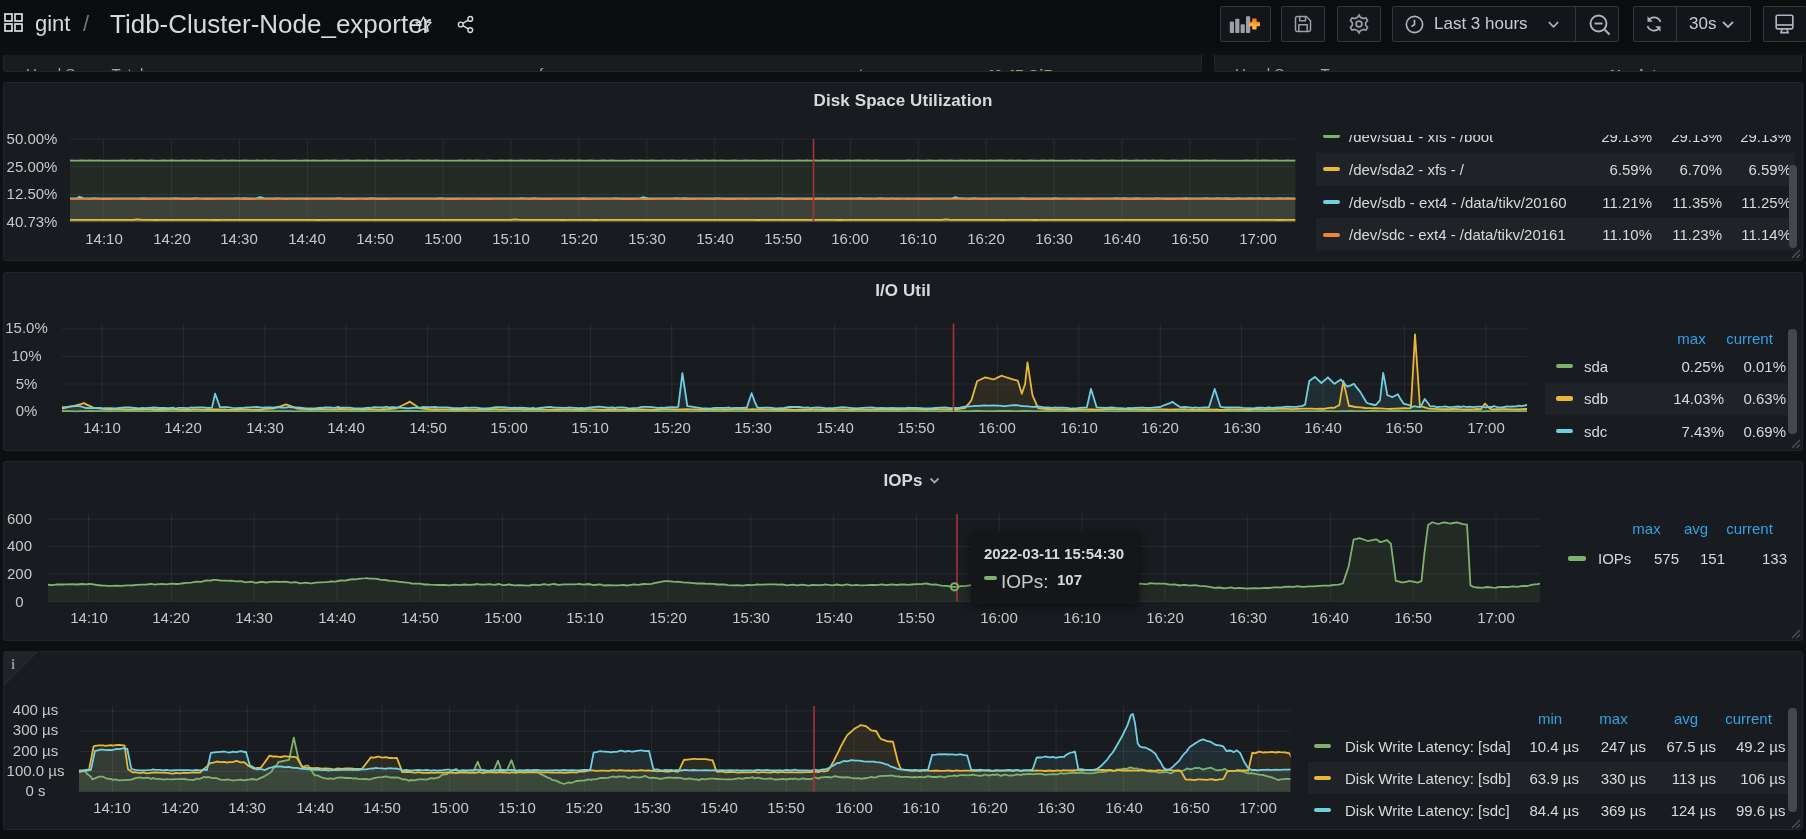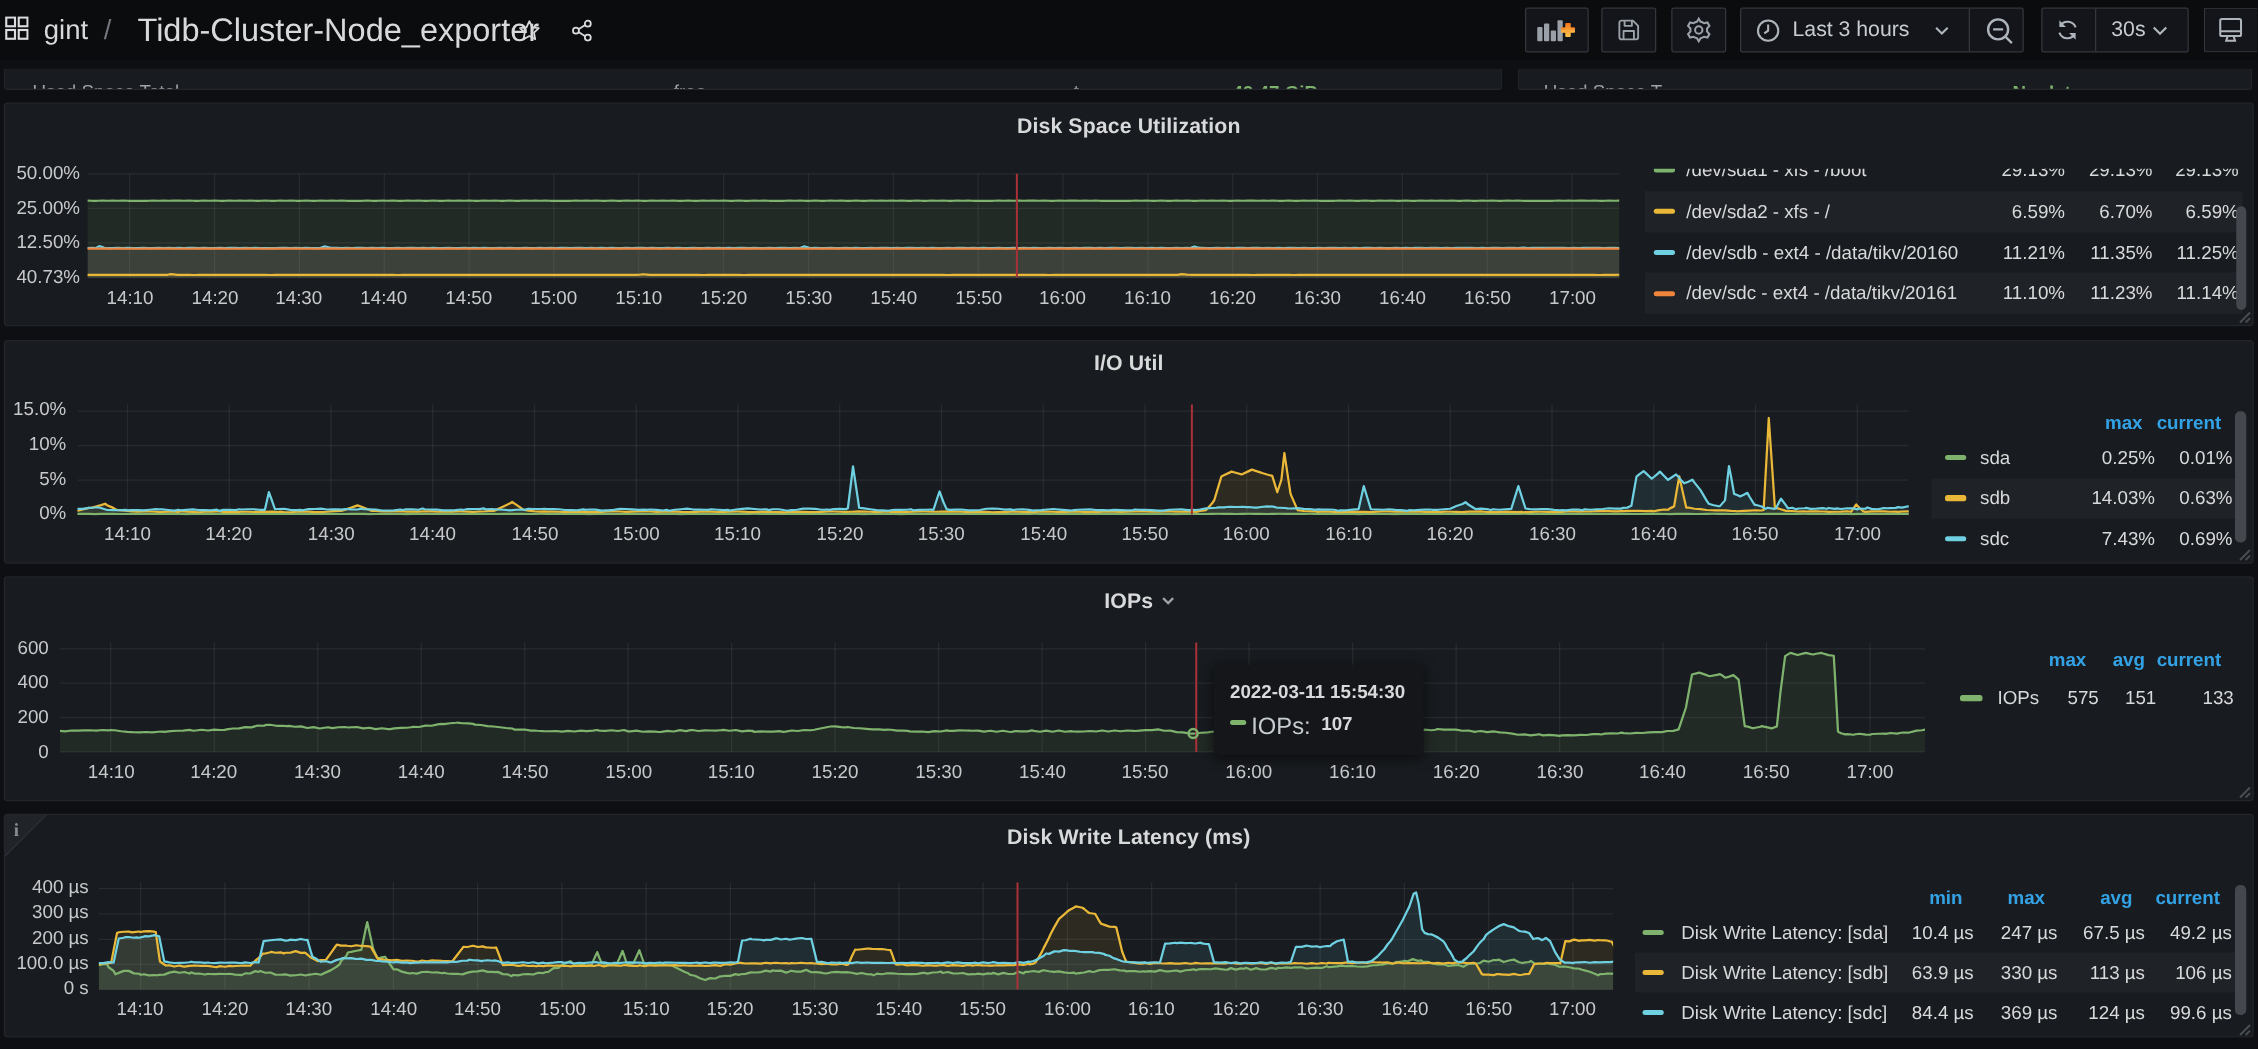--- a/index.html
+++ b/index.html
@@ -2,25 +2,25 @@
 <html><head><meta charset="utf-8"><style>
 *{margin:0;padding:0;box-sizing:border-box}
 html,body{width:1806px;height:839px;overflow:hidden;background:#0e0f12;
  font-family:"Liberation Sans",sans-serif;}
 #page{position:relative;width:1806px;height:839px;background:#0e0f12}
 .abs{position:absolute}
 .panel{position:absolute;background:#181b1f;border:1px solid #23252b;border-radius:3px}
 .ptitle{position:absolute;width:100%;text-align:center;color:#d8d9da;
  font-size:17px;font-weight:700;letter-spacing:.1px;line-height:21px}
 .axl{position:absolute;color:#c7c8ca;font-size:15px;line-height:16px;white-space:nowrap}
-.axr{text-align:right}
+.axr{text-align:center}
 .axc{transform:translateX(-50%)}
 .leg{position:absolute;font-size:15px;line-height:17px;color:#d8d9da;white-space:nowrap}
 .legv{position:absolute;font-size:15px;line-height:17px;color:#d8d9da;text-align:right;white-space:nowrap}
-.legh{position:absolute;font-size:15px;font-weight:700;color:#33a2e5;text-align:right;white-space:nowrap}
+.legh{position:absolute;font-size:15px;font-weight:400;color:#33a2e5;text-align:center;white-space:nowrap}
 .sw{position:absolute;border-radius:2px}
 .band{position:absolute;background:rgba(255,255,255,0.032)}
 .sbar{position:absolute;width:8.5px;border-radius:4px;background:#45474e}
 .tbtn{position:absolute;top:6px;height:36px;background:#14151a;border:1px solid #34363d;border-radius:2px}
 .tbtxt{color:#c7ccd1;font-size:17px;line-height:20px}
 svg{position:absolute;left:0;top:0}
 </style></head><body>
 <div id="page">
 <div class="abs" style="left:0;top:0;width:1806px;height:48px;background:#0b0c0e"></div>
     <svg class="abs" style="left:4px;top:13px" width="19" height="19" viewBox="0 0 19 19">
@@ -424,21 +424,20 @@
         <path d="M75.8 121.2 L79.8 120.4 L82.5 120.2 L83.9 122.8 L87.9 125.7 L89.3 128.4 L92.0 127.3 L96.0 125.7 L100.1 125.7 L104.1 127.7 L108.2 128.0 L109.5 128.8 L112.2 128.4 L116.2 129.3 L120.3 129.1 L123.0 129.2 L124.3 128.9 L128.4 128.7 L132.4 127.1 L136.5 126.3 L140.5 127.2 L144.5 126.6 L148.6 127.8 L149.9 126.9 L152.6 127.8 L156.7 127.8 L160.7 128.6 L163.4 128.1 L164.8 128.2 L168.8 128.3 L172.9 128.1 L176.9 128.2 L180.9 128.0 L185.0 128.7 L189.0 128.9 L190.4 129.1 L193.1 127.7 L197.1 127.8 L201.2 125.9 L203.9 126.5 L205.2 125.8 L209.3 127.2 L213.3 127.0 L217.3 128.7 L221.4 128.8 L225.4 128.5 L229.5 129.5 L230.8 129.3 L233.5 129.2 L237.6 128.6 L241.6 129.4 L244.3 128.6 L245.6 128.6 L249.7 128.0 L253.7 128.8 L257.8 126.9 L261.8 125.1 L265.9 122.6 L268.6 120.6 L269.9 117.8 L274.0 113.9 L275.3 111.0 L278.0 110.5 L282.0 109.6 L286.1 108.9 L290.1 89.6 L290.8 86.7 L294.2 102.1 L295.5 108.0 L298.2 113.7 L299.6 115.9 L302.3 114.9 L305.0 114.4 L306.3 116.3 L310.4 122.4 L311.7 124.4 L314.4 124.4 L318.4 126.3 L322.5 127.3 L325.2 127.8 L326.5 127.4 L330.6 127.9 L334.6 126.6 L338.7 126.4 L342.7 127.0 L346.7 126.9 L350.8 127.6 L352.1 127.2 L354.8 127.8 L358.9 128.1 L362.9 128.0 L365.6 128.4 L367.0 128.5 L371.0 127.1 L375.1 126.3 L379.1 126.1 L383.1 125.3 L387.2 126.5 L391.2 126.4 L392.6 126.7 L395.3 126.5 L399.3 128.3 L403.4 128.5 L406.1 129.9 L407.4 129.0 L411.5 129.3 L415.5 128.4 L419.5 128.3 L423.6 128.6 L427.6 127.2 L431.7 127.5 L433.0 126.8 L435.7 126.5 L439.8 123.5 L443.8 123.3 L446.5 120.9 L447.8 120.6 L451.9 118.6 L453.2 117.9 L455.9 120.0 L460.0 119.7 L464.0 121.1 L468.1 121.6 L470.1 121.3 L472.1 116.5 L474.8 110.7 L476.2 114.6 L478.2 119.1 L480.2 119.9 L483.6 120.2 L484.2 120.1 L488.3 120.9 L490.3 120.3 L492.3 116.2 L495.0 109.7 L496.4 113.6 L498.4 120.0 L500.4 120.3 L503.8 119.5 L504.5 117.9 L508.5 109.2 L512.6 120.8 L516.6 119.7 L520.6 120.2 L524.7 120.4 L528.7 120.6 L532.8 121.2 L534.1 121.0 L536.8 122.6 L540.9 124.6 L544.9 126.6 L547.6 127.6 L548.9 128.8 L553.0 129.6 L557.0 131.6 L561.1 133.0 L565.1 131.5 L569.2 131.8 L573.2 130.0 L574.6 130.0 L577.3 129.6 L581.3 129.7 L585.3 128.3 L588.0 128.9 L589.4 128.4 L593.4 128.1 L597.5 126.9 L601.5 127.0 L605.6 126.7 L609.6 125.5 L613.7 126.3 L615.0 125.3 L617.7 125.7 L621.7 125.5 L625.8 127.1 L628.5 126.2 L629.8 125.6 L633.9 126.3 L637.9 126.3 L642.0 124.9 L646.0 126.8 L650.0 126.7 L654.1 127.1 L655.4 127.5 L658.1 127.8 L662.2 126.8 L666.2 126.5 L668.9 126.7 L670.3 126.9 L674.3 126.7 L678.4 127.2 L682.4 128.1 L686.4 127.4 L690.5 128.4 L694.5 128.5 L695.9 129.3 L698.6 127.9 L702.6 128.4 L706.7 127.6 L709.4 127.7 L710.7 127.7 L714.8 128.0 L718.8 128.2 L722.8 128.3 L726.9 128.3 L730.9 128.1 L735.0 127.3 L736.3 127.2 L739.0 127.9 L743.1 127.0 L747.1 126.8 L749.8 126.2 L751.1 127.4 L755.2 126.6 L759.2 127.7 L763.3 127.8 L767.3 127.4 L771.4 128.5 L775.4 128.3 L776.8 128.4 L779.5 127.9 L783.5 128.5 L787.5 127.7 L790.2 128.0 L791.6 127.3 L795.6 128.5 L799.7 127.3 L803.7 128.2 L807.8 128.2 L811.8 126.4 L815.9 127.7 L817.2 126.4 L819.9 126.4 L823.9 125.8 L828.0 126.5 L830.7 125.5 L832.0 125.2 L836.1 126.0 L840.1 126.5 L844.2 126.1 L848.2 126.9 L852.2 127.4 L856.3 127.1 L857.6 127.9 L860.3 127.5 L864.4 127.0 L868.4 125.9 L871.1 126.6 L872.5 126.4 L876.5 125.1 L880.6 124.8 L884.6 124.8 L888.6 124.4 L892.7 125.3 L896.7 125.5 L898.1 126.1 L900.8 125.8 L904.8 125.9 L908.9 126.4 L911.6 126.0 L912.9 126.3 L917.0 125.9 L921.0 126.3 L925.0 125.1 L929.1 126.0 L933.1 126.0 L937.2 125.5 L938.5 125.5 L941.2 126.3 L945.3 125.2 L949.3 124.9 L952.0 124.4 L953.3 125.1 L957.4 124.2 L961.4 124.2 L965.5 124.4 L969.5 123.7 L973.6 124.3 L977.6 124.8 L979.0 124.7 L981.7 123.5 L985.7 124.7 L989.7 123.7 L992.4 124.0 L993.8 123.2 L997.8 124.8 L1001.9 123.5 L1005.9 124.6 L1010.0 124.5 L1014.0 123.3 L1018.1 124.1 L1019.4 123.2 L1022.1 123.4 L1026.1 122.9 L1030.2 123.3 L1032.9 122.8 L1034.2 122.9 L1038.3 122.8 L1042.3 123.8 L1046.4 123.4 L1050.4 123.1 L1054.4 123.4 L1058.5 122.0 L1059.8 122.7 L1062.5 122.5 L1066.6 122.1 L1070.6 121.5 L1073.3 122.0 L1074.7 121.9 L1078.7 121.8 L1082.8 122.2 L1086.8 122.4 L1090.8 122.1 L1094.9 121.2 L1098.9 121.1 L1100.3 120.8 L1103.0 120.7 L1107.0 119.5 L1111.1 120.1 L1113.8 118.5 L1115.1 118.7 L1119.2 118.1 L1120.5 117.6 L1123.2 118.0 L1127.2 116.3 L1131.3 117.7 L1134.0 117.3 L1135.3 118.4 L1139.4 118.5 L1140.7 119.1 L1143.4 119.9 L1147.5 120.6 L1151.5 120.4 L1154.2 121.2 L1155.5 121.7 L1159.6 121.3 L1163.6 121.0 L1167.7 122.4 L1171.7 120.1 L1175.8 120.0 L1179.8 119.6 L1181.2 119.2 L1183.9 117.5 L1187.9 118.4 L1191.9 117.0 L1194.6 117.1 L1196.0 116.7 L1200.0 118.6 L1201.4 118.2 L1204.1 117.4 L1208.1 116.7 L1212.2 118.8 L1214.9 119.4 L1216.2 119.1 L1220.3 118.6 L1221.6 117.7 L1224.3 119.6 L1228.3 119.9 L1232.4 120.1 L1235.1 119.5 L1236.4 120.2 L1240.5 120.7 L1241.8 121.2 L1244.5 122.4 L1248.6 122.2 L1252.6 122.8 L1255.3 123.5 L1256.6 123.7 L1260.7 124.0 L1262.0 124.6 L1264.7 125.3 L1268.8 126.4 L1272.8 128.0 L1275.5 129.2 L1276.9 128.3 L1280.9 128.2 L1282.3 127.9 L1285.0 127.8 L1289.0 128.2 L1293.0 129.4" fill="none" stroke="#7EB26D" stroke-width="1.8" stroke-linejoin="round"></path>
         <path d="M75.8 120.8 L79.8 119.7 L83.9 119.6 L85.9 119.3 L87.9 109.1 L90.6 95.5 L92.0 94.8 L96.0 94.4 L100.1 94.3 L102.8 94.9 L104.1 94.7 L108.2 94.2 L109.5 94.6 L112.2 94.1 L116.2 93.9 L120.3 94.3 L121.6 94.6 L124.3 113.8 L125.0 118.2 L128.4 120.6 L129.7 121.4 L132.4 121.2 L136.5 122.2 L140.5 121.4 L143.2 122.1 L144.5 122.3 L148.6 121.7 L152.6 121.4 L156.7 121.6 L160.7 121.6 L164.8 121.9 L168.8 122.6 L170.2 122.7 L172.9 121.9 L176.9 122.4 L180.9 121.7 L183.6 122.0 L185.0 121.8 L189.0 121.6 L193.1 121.4 L197.1 121.6 L201.2 117.6 L205.2 114.4 L207.2 111.9 L209.3 111.8 L213.3 110.8 L214.0 110.5 L217.3 111.2 L221.4 110.9 L224.1 111.7 L225.4 111.2 L229.5 111.1 L233.5 109.9 L234.2 110.1 L237.6 111.3 L240.9 111.1 L241.6 111.5 L245.6 115.0 L247.7 116.0 L249.7 117.1 L251.0 117.9 L253.7 117.0 L257.8 116.8 L261.8 111.3 L265.9 105.4 L266.5 104.7 L269.9 105.5 L274.0 105.5 L274.6 105.6 L278.0 106.0 L282.0 105.2 L284.7 105.6 L286.1 105.7 L290.1 105.9 L293.5 106.3 L294.2 107.3 L298.2 114.4 L299.6 116.4 L302.3 116.3 L305.0 117.1 L306.3 116.9 L310.4 117.2 L314.4 116.8 L318.4 117.7 L322.5 117.4 L326.5 117.6 L330.6 118.3 L331.9 118.2 L334.6 117.4 L338.7 118.0 L342.7 117.3 L345.4 117.5 L346.7 117.4 L350.8 117.7 L354.8 117.8 L358.9 118.0 L362.9 112.8 L367.0 107.5 L367.6 106.5 L371.0 106.6 L375.1 105.6 L375.7 105.6 L379.1 106.6 L383.1 106.1 L385.8 106.9 L387.2 107.0 L391.2 107.2 L393.9 107.0 L395.3 110.4 L399.3 121.1 L403.4 120.9 L407.4 121.0 L411.5 121.7 L412.8 121.7 L415.5 121.1 L419.5 121.8 L423.6 121.7 L426.3 122.0 L427.6 121.5 L431.7 121.9 L435.7 121.3 L439.8 121.6 L443.8 121.4 L447.8 121.7 L451.9 121.8 L453.2 122.1 L455.9 121.7 L460.0 121.7 L464.0 121.5 L466.7 121.8 L468.1 121.3 L472.1 121.8 L476.2 121.0 L480.2 122.1 L484.2 121.2 L488.3 121.4 L492.3 121.5 L493.7 121.6 L496.4 121.0 L500.4 121.5 L504.5 121.7 L507.2 121.8 L508.5 121.2 L512.6 121.9 L516.6 121.2 L520.6 121.5 L524.7 121.4 L528.7 121.2 L532.8 121.4 L534.1 121.3 L536.8 121.1 L540.9 121.5 L544.9 121.2 L547.6 121.6 L548.9 121.5 L553.0 121.6 L557.0 121.3 L561.1 121.8 L565.1 121.5 L569.2 121.1 L573.2 121.7 L574.6 121.2 L577.3 120.3 L581.3 120.7 L585.3 119.7 L588.0 119.3 L589.4 119.3 L593.4 119.8 L597.5 119.6 L601.5 119.7 L605.6 119.9 L609.6 119.2 L613.7 119.7 L615.0 119.4 L617.7 119.2 L621.7 119.6 L625.8 119.5 L628.5 119.8 L629.8 119.5 L633.9 119.6 L637.9 119.2 L642.0 119.6 L646.0 119.5 L648.7 119.8 L650.0 119.7 L654.1 120.3 L658.1 119.9 L662.2 120.5 L666.2 120.6 L670.3 119.9 L674.3 120.9 L675.7 120.5 L678.4 114.2 L681.1 108.7 L682.4 108.8 L686.4 108.4 L690.5 107.9 L692.5 107.9 L694.5 108.1 L698.6 108.2 L702.6 108.2 L706.7 108.8 L709.4 109.1 L710.7 112.4 L713.4 120.3 L714.8 120.8 L718.8 120.4 L722.8 121.3 L726.9 121.0 L730.9 121.1 L735.0 121.6 L736.3 121.5 L739.0 121.1 L743.1 121.4 L747.1 121.4 L749.8 121.1 L751.1 120.9 L755.2 121.7 L759.2 121.1 L763.3 121.3 L767.3 121.7 L771.4 120.9 L775.4 121.5 L776.8 121.2 L779.5 121.1 L783.5 121.3 L787.5 121.4 L790.2 121.4 L791.6 121.4 L795.6 121.3 L799.7 121.3 L803.7 121.1 L807.8 121.2 L811.8 120.5 L815.9 121.0 L819.9 120.0 L820.6 120.5 L823.9 119.9 L825.3 119.1 L828.0 114.9 L830.7 110.1 L832.0 107.3 L836.1 99.4 L837.4 96.4 L840.1 91.3 L844.2 84.1 L848.2 80.7 L850.9 78.2 L852.2 77.2 L856.3 75.0 L857.6 74.1 L860.3 74.6 L863.0 75.2 L864.4 76.2 L867.8 79.1 L868.4 79.4 L872.5 80.0 L873.1 80.0 L876.5 86.0 L877.9 88.0 L880.6 88.9 L884.6 90.3 L888.6 90.5 L890.0 90.9 L892.7 101.8 L894.7 110.2 L896.7 115.3 L898.1 118.4 L900.8 118.7 L904.8 119.3 L908.9 119.9 L911.6 119.8 L912.9 119.3 L917.0 120.2 L921.0 119.3 L925.0 119.6 L929.1 119.8 L933.1 119.5 L937.2 119.9 L938.5 119.9 L941.2 119.9 L945.3 119.4 L949.3 120.0 L952.0 119.7 L953.3 119.3 L957.4 119.8 L961.4 119.7 L965.5 119.7 L969.5 119.8 L973.6 119.5 L977.6 119.8 L979.0 119.3 L981.7 119.4 L985.7 119.8 L989.7 119.8 L992.4 119.5 L993.8 119.5 L997.8 119.9 L1001.9 119.6 L1005.9 119.3 L1010.0 120.1 L1014.0 119.2 L1018.1 120.1 L1019.4 119.6 L1022.1 119.6 L1026.1 119.6 L1030.2 119.8 L1032.9 119.4 L1034.2 119.5 L1038.3 119.6 L1042.3 120.0 L1046.4 119.5 L1050.4 120.0 L1054.4 119.4 L1058.5 119.8 L1059.8 119.2 L1062.5 119.4 L1066.6 119.5 L1070.6 119.5 L1073.3 119.1 L1074.7 119.1 L1078.7 119.6 L1082.8 119.1 L1086.8 119.1 L1090.8 119.4 L1094.9 118.6 L1098.9 119.0 L1100.3 118.8 L1103.0 119.1 L1107.0 118.8 L1111.1 119.8 L1113.8 119.4 L1115.1 119.0 L1119.2 119.6 L1123.2 119.5 L1127.2 119.5 L1131.3 119.6 L1135.3 119.5 L1139.4 119.3 L1140.7 119.2 L1143.4 119.6 L1147.5 119.3 L1151.5 119.9 L1154.2 119.4 L1155.5 119.2 L1159.6 119.7 L1160.9 119.1 L1163.6 119.1 L1167.7 119.1 L1171.7 119.6 L1175.8 119.2 L1177.8 120.0 L1179.8 123.5 L1182.5 128.3 L1183.9 128.7 L1187.9 128.7 L1191.9 129.1 L1194.6 128.3 L1196.0 128.3 L1200.0 128.7 L1201.4 128.7 L1204.1 128.9 L1208.1 128.1 L1212.2 129.0 L1214.9 128.8 L1216.2 128.4 L1220.3 128.1 L1224.3 120.4 L1228.3 119.8 L1232.4 119.7 L1235.1 119.2 L1236.4 119.5 L1240.5 119.5 L1244.5 119.5 L1245.2 119.8 L1248.6 104.8 L1249.2 101.9 L1252.6 102.1 L1255.3 100.9 L1256.6 100.7 L1260.7 101.7 L1262.0 101.2 L1264.7 101.3 L1268.8 100.9 L1272.8 101.5 L1275.5 101.0 L1276.9 101.2 L1280.9 101.3 L1282.3 101.4 L1285.0 102.1 L1286.3 102.2 L1289.0 107.4 L1289.7 109.3 L1293.0 110.6" fill="none" stroke="#EAB839" stroke-width="1.8" stroke-linejoin="round"></path>
         <path d="M75.8 119.5 L79.8 119.5 L83.9 118.7 L87.9 119.1 L92.0 99.8 L96.0 99.2 L97.4 98.6 L100.1 98.6 L104.1 99.2 L106.1 98.9 L108.2 99.2 L112.2 98.3 L112.9 97.9 L116.2 98.1 L119.6 97.3 L120.3 97.1 L124.3 98.0 L128.4 118.1 L132.4 118.9 L136.5 119.4 L140.5 119.3 L144.5 119.2 L148.6 118.8 L149.9 118.4 L152.6 118.9 L156.7 118.8 L160.7 119.3 L163.4 119.0 L164.8 119.2 L168.8 119.5 L172.9 119.1 L176.9 119.2 L180.9 119.1 L185.0 119.1 L189.0 119.4 L190.4 119.5 L193.1 118.9 L197.1 119.4 L201.2 118.7 L203.9 119.0 L205.2 113.5 L207.9 101.9 L209.3 101.7 L213.3 101.2 L217.3 100.8 L221.4 100.5 L225.4 101.5 L227.4 101.3 L229.5 100.7 L233.5 101.1 L237.6 100.2 L241.6 101.0 L243.0 100.9 L245.6 110.1 L247.0 114.5 L249.7 115.8 L252.4 117.7 L253.7 118.4 L257.8 118.0 L261.1 118.9 L261.8 119.0 L265.9 117.1 L269.9 116.0 L271.3 115.4 L274.0 115.7 L278.0 115.5 L281.4 116.1 L282.0 116.2 L286.1 115.9 L290.1 116.9 L291.5 116.9 L294.2 116.9 L298.2 117.8 L301.6 117.7 L302.3 118.2 L306.3 118.3 L310.4 118.8 L311.7 118.9 L314.4 118.5 L318.4 119.1 L322.5 118.9 L325.2 119.5 L326.5 119.3 L330.6 119.1 L334.6 119.0 L338.7 118.8 L342.7 118.8 L346.7 118.9 L350.8 119.0 L352.1 118.7 L354.8 119.0 L358.9 118.4 L362.9 118.4 L364.3 118.1 L367.0 117.6 L371.0 117.5 L372.4 116.8 L375.1 117.1 L379.1 117.3 L382.5 117.9 L383.1 117.6 L387.2 117.2 L391.2 117.6 L392.6 117.3 L395.3 117.8 L398.0 119.0 L399.3 119.3 L403.4 118.9 L406.1 119.4 L407.4 119.3 L411.5 119.2 L415.5 118.8 L419.5 119.4 L423.6 118.8 L427.6 119.7 L431.7 119.1 L433.0 119.6 L435.7 119.4 L439.8 119.1 L443.8 118.7 L446.5 118.7 L447.8 119.3 L451.9 118.8 L455.9 119.8 L460.0 119.2 L464.0 119.4 L468.1 119.1 L472.1 118.8 L473.5 118.7 L476.2 119.2 L480.2 118.9 L484.2 119.7 L486.9 119.4 L488.3 119.2 L492.3 119.5 L496.4 119.0 L500.4 118.9 L504.5 119.1 L508.5 119.0 L512.6 119.5 L513.9 119.7 L516.6 119.2 L520.6 119.4 L524.7 119.0 L527.4 119.4 L528.7 119.1 L532.8 119.0 L536.8 119.2 L540.9 119.3 L544.9 119.3 L548.9 119.5 L553.0 119.2 L554.3 119.1 L557.0 119.5 L561.1 119.0 L565.1 119.5 L567.8 119.1 L569.2 119.1 L573.2 119.3 L577.3 119.2 L581.3 118.9 L585.3 119.0 L587.4 118.4 L589.4 107.8 L590.7 101.4 L593.4 101.2 L597.5 100.0 L598.1 100.4 L601.5 100.6 L605.6 100.8 L608.3 101.3 L609.6 100.8 L613.7 100.9 L617.7 99.7 L618.4 99.6 L621.7 100.6 L625.8 100.0 L628.5 100.7 L629.8 100.6 L633.9 99.9 L637.9 99.4 L638.6 99.4 L642.0 100.2 L646.0 100.0 L650.0 116.3 L650.7 118.7 L654.1 118.4 L658.1 119.3 L658.8 119.6 L662.2 119.0 L666.2 119.2 L668.9 119.0 L670.3 119.5 L674.3 119.1 L678.4 119.5 L682.4 118.8 L686.4 119.3 L690.5 119.0 L694.5 119.3 L695.9 119.3 L698.6 119.3 L702.6 119.2 L706.7 119.4 L709.4 119.3 L710.7 119.2 L714.8 119.4 L718.8 119.2 L722.8 119.4 L726.9 119.1 L730.9 119.3 L735.0 119.2 L736.3 119.6 L739.0 119.4 L743.1 119.4 L747.1 119.3 L749.8 119.6 L751.1 119.5 L755.2 118.9 L759.2 119.4 L763.3 118.9 L767.3 119.5 L771.4 119.4 L775.4 119.4 L776.8 119.1 L779.5 119.6 L783.5 118.9 L787.5 119.5 L790.2 119.0 L791.6 118.7 L795.6 119.5 L799.7 119.3 L803.7 119.4 L807.8 119.6 L811.8 118.7 L815.9 119.3 L819.9 118.3 L820.6 118.6 L823.9 117.8 L827.3 116.3 L828.0 115.8 L832.0 113.6 L834.0 111.8 L836.1 112.1 L840.1 110.3 L840.8 110.0 L844.2 110.3 L848.2 109.1 L850.9 109.3 L852.2 109.6 L856.3 109.6 L860.3 110.3 L861.0 110.4 L864.4 110.7 L868.4 110.6 L871.1 110.6 L872.5 111.2 L876.5 111.3 L880.6 112.3 L881.2 112.9 L884.6 113.6 L888.0 115.7 L888.6 115.7 L892.7 117.2 L894.7 118.0 L896.7 118.3 L900.8 118.7 L904.8 118.9 L908.9 119.1 L912.9 118.9 L914.9 119.3 L917.0 119.1 L921.0 118.8 L925.0 119.0 L929.1 103.9 L933.1 103.7 L937.2 103.2 L938.5 103.5 L941.2 103.1 L945.3 103.5 L948.6 103.4 L949.3 103.3 L953.3 103.8 L957.4 103.1 L958.7 103.7 L961.4 104.2 L964.1 104.3 L965.5 109.1 L968.2 118.9 L969.5 118.8 L973.6 119.1 L977.6 118.7 L979.0 119.0 L981.7 119.5 L985.7 118.9 L989.7 119.8 L992.4 119.3 L993.8 119.3 L997.8 119.4 L1001.9 119.4 L1005.9 118.8 L1010.0 119.5 L1014.0 118.8 L1018.1 119.8 L1019.4 119.4 L1022.1 119.1 L1026.1 119.2 L1029.5 118.7 L1030.2 116.9 L1033.6 106.8 L1034.2 106.4 L1038.3 106.5 L1042.3 105.5 L1043.0 105.6 L1046.4 106.3 L1050.4 106.0 L1053.1 106.8 L1054.4 106.4 L1058.5 105.8 L1061.2 105.8 L1062.5 104.4 L1066.6 102.0 L1070.6 101.0 L1072.0 100.7 L1074.7 114.7 L1075.3 118.5 L1078.7 118.2 L1082.8 119.1 L1083.4 119.1 L1086.8 118.8 L1090.8 118.7 L1093.5 118.1 L1094.9 117.4 L1098.9 114.2 L1103.0 109.8 L1104.3 108.6 L1107.0 104.6 L1109.7 101.5 L1111.1 99.2 L1115.1 92.2 L1119.2 85.0 L1120.5 82.3 L1123.2 76.8 L1124.5 74.2 L1127.2 66.1 L1127.9 64.0 L1129.9 63.0 L1131.3 69.0 L1132.0 72.2 L1134.7 92.3 L1135.3 93.3 L1136.7 95.3 L1139.4 96.3 L1142.1 96.5 L1143.4 97.0 L1147.5 99.1 L1151.5 101.9 L1152.9 103.6 L1155.5 108.4 L1156.9 110.1 L1159.6 114.9 L1160.3 116.5 L1163.6 118.7 L1167.0 118.2 L1167.7 117.4 L1170.4 115.4 L1171.7 113.9 L1173.7 112.1 L1175.8 110.2 L1177.8 107.3 L1179.8 104.5 L1181.8 102.2 L1183.9 100.3 L1185.9 96.9 L1187.9 95.3 L1190.6 93.4 L1191.9 92.5 L1195.3 90.4 L1196.0 89.9 L1200.0 88.3 L1204.1 90.0 L1204.8 90.1 L1208.1 90.9 L1209.5 91.9 L1212.2 93.7 L1213.5 94.0 L1216.2 94.3 L1216.9 94.3 L1220.3 95.4 L1223.6 100.2 L1224.3 100.0 L1227.0 99.5 L1228.3 99.8 L1230.4 101.1 L1232.4 100.2 L1233.7 99.3 L1236.4 101.4 L1237.1 101.9 L1240.5 109.4 L1241.1 110.7 L1244.5 116.1 L1245.2 116.9 L1248.6 119.0 L1252.6 119.0 L1255.3 119.5 L1256.6 119.0 L1260.7 118.8 L1262.0 118.8 L1264.7 118.6 L1268.8 119.2 L1272.8 118.7 L1275.5 118.9 L1276.9 118.9 L1280.9 118.7 L1282.3 118.7 L1285.0 118.7 L1289.0 118.2 L1293.0 118.7" fill="none" stroke="#6ED0E0" stroke-width="1.8" stroke-linejoin="round"></path>
       </g>
       <line x1="811" y1="55.0" x2="811" y2="140.5" stroke="#a93138" stroke-width="1.6"></line>
       <g stroke="#4a4e54" stroke-width="1.5">
         <line x1="1789" y1="177" x2="1797" y2="169"></line>
         <line x1="1793.5" y1="177" x2="1797" y2="173.5"></line>
       </g>
     </svg>
-    <div class="ptitle" style="left:3px;top:658.5px;width:1800px">Disk Write Latency (ms)</div>
     <div class="axl axr" style="left:0px;top:702px;width:71px">400 µs</div>
     <div class="axl axr" style="left:0px;top:722px;width:71px">300 µs</div>
     <div class="axl axr" style="left:0px;top:743px;width:71px">200 µs</div>
     <div class="axl axr" style="left:0px;top:763px;width:71px">100.0 µs</div>
     <div class="axl axr" style="left:0px;top:783px;width:71px">0 s</div>
     <div class="axl axc" style="left:112px;top:799.5px">14:10</div>
     <div class="axl axc" style="left:180px;top:799.5px">14:20</div>
     <div class="axl axc" style="left:247px;top:799.5px">14:30</div>
     <div class="axl axc" style="left:315px;top:799.5px">14:40</div>
     <div class="axl axc" style="left:382px;top:799.5px">14:50</div>

